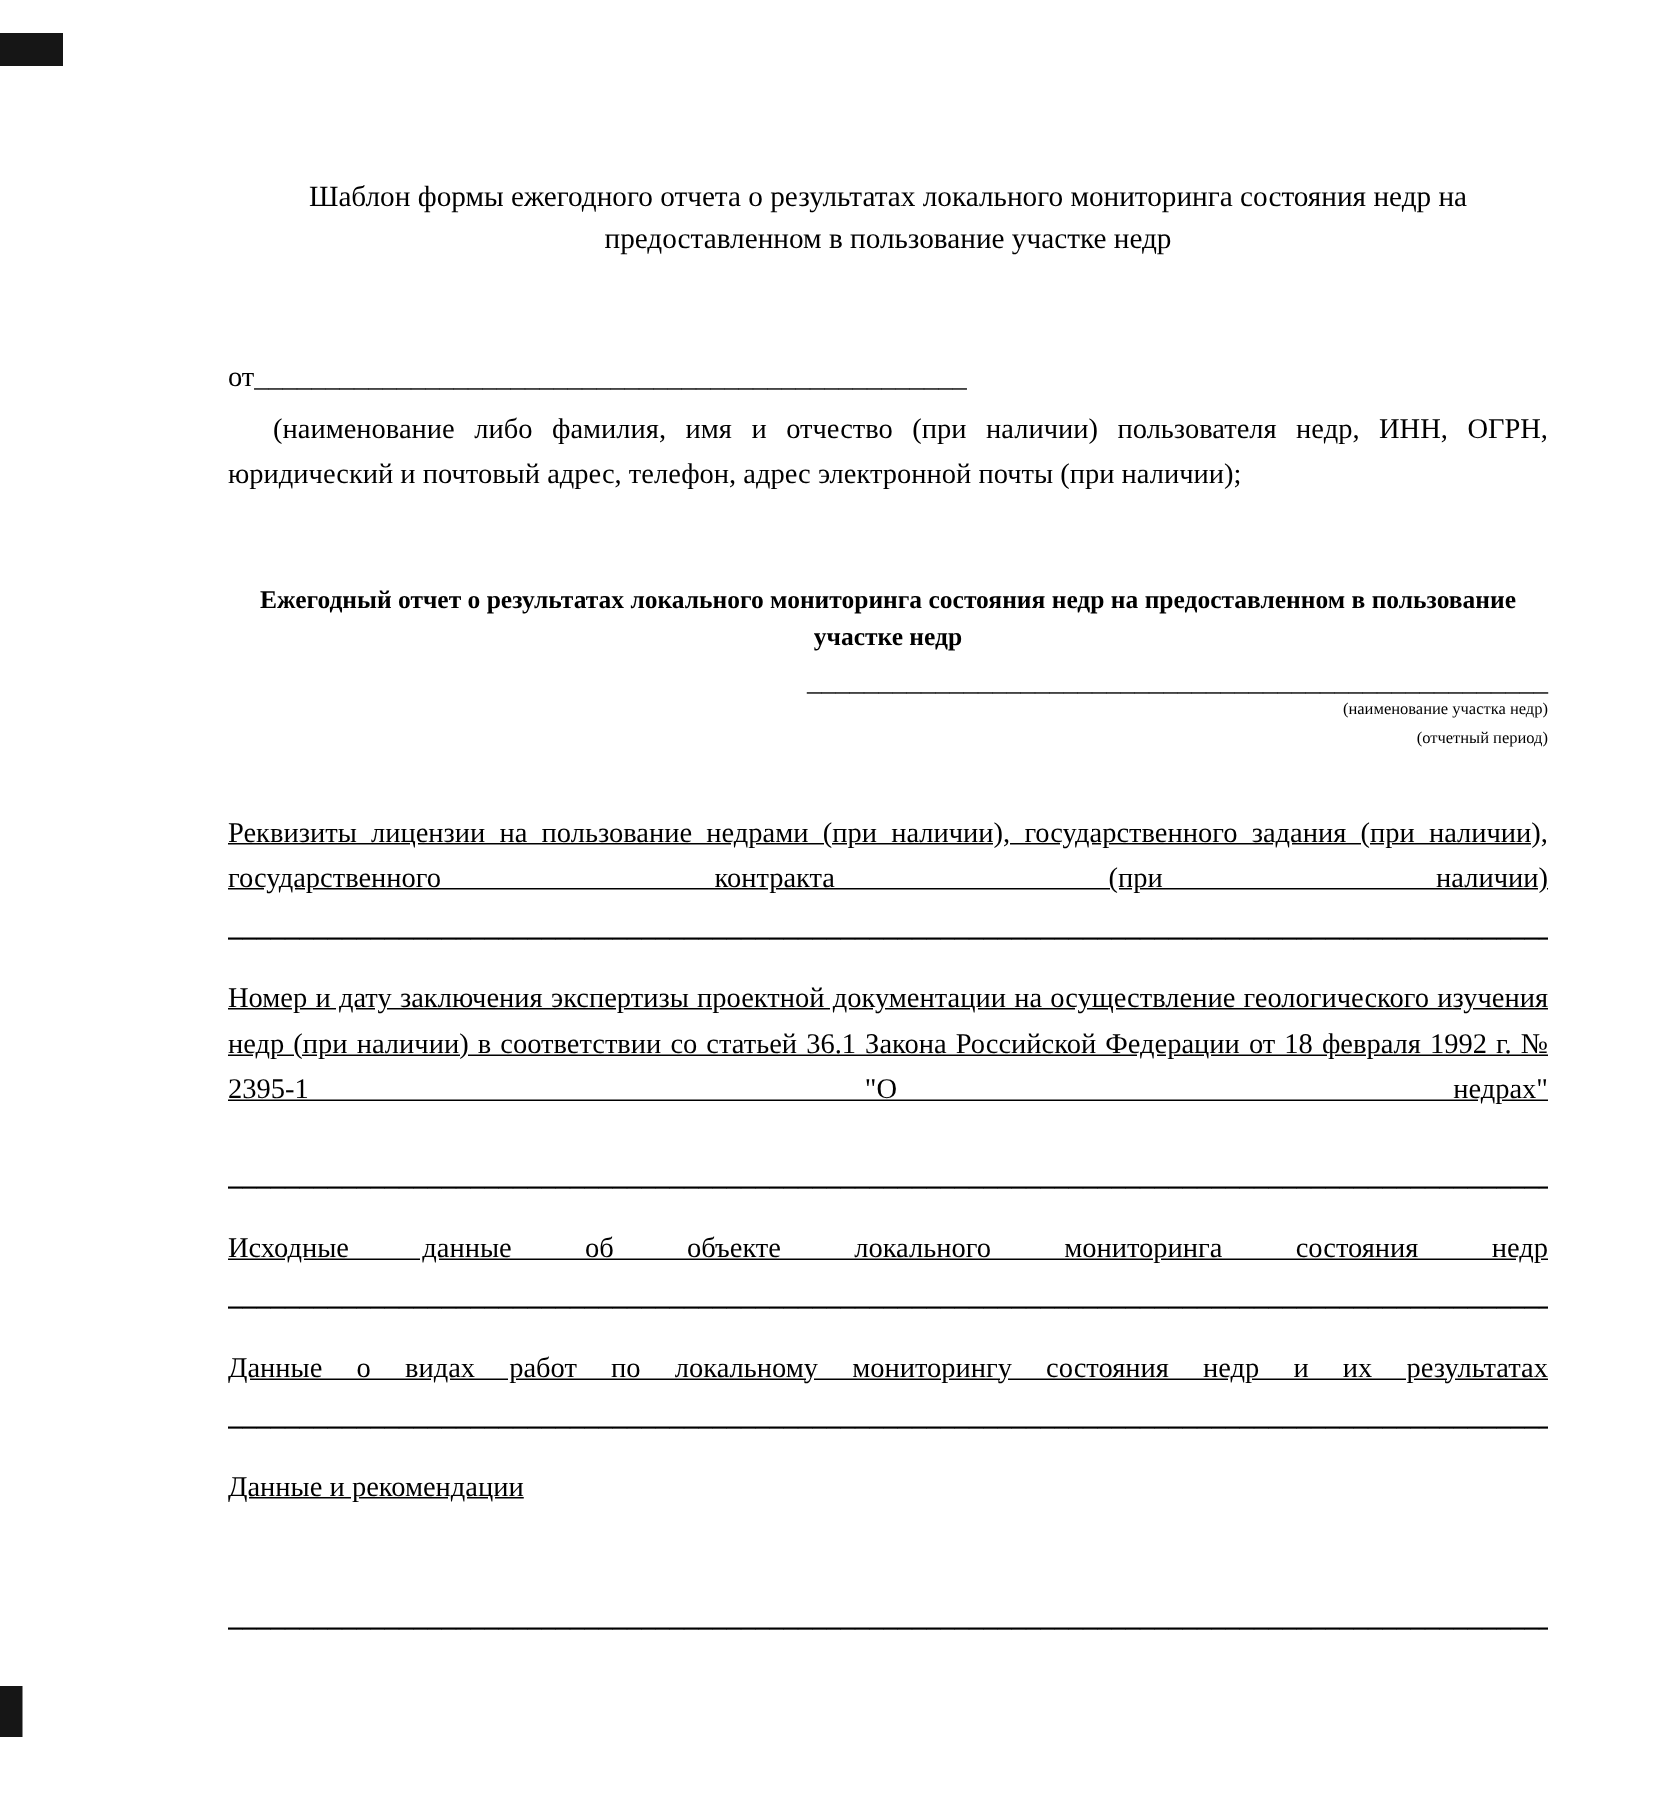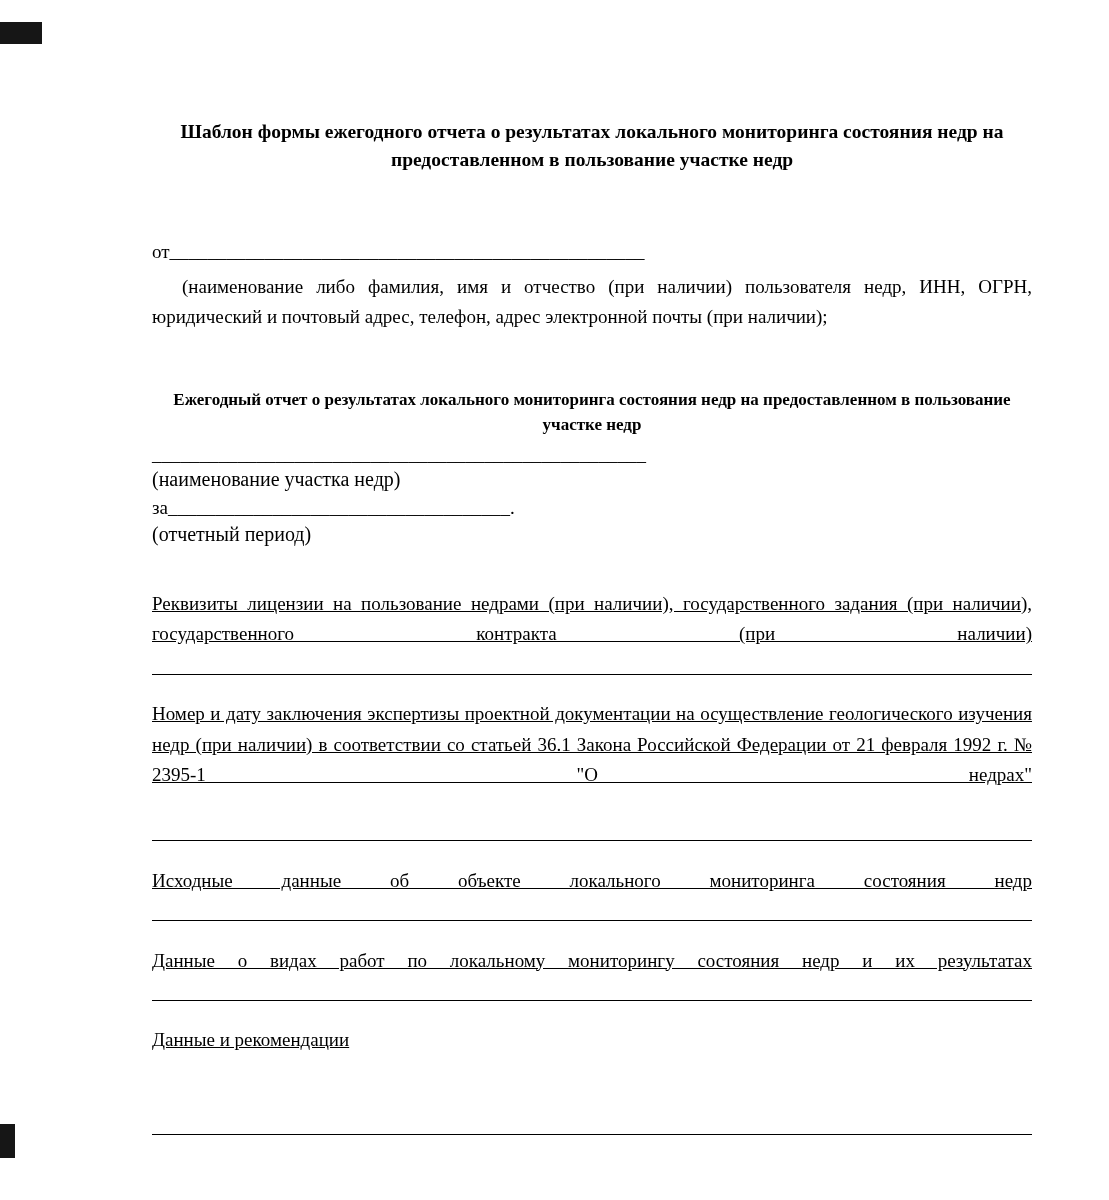--- a/index.html
+++ b/index.html
@@ -21,21 +21,21 @@
   }
   .artifact {
     position: absolute;
     background: #161616;
   }
   .artifact-top  { left: 0; top: 22px;  width: 42px; height: 22px; }
   .artifact-left { left: 0; top: 1124px; width: 15px; height: 34px; }
 
   .title {
     font-size: 19.5px;
-    font-weight: bold;
+    font-weight: normal;
     text-align: center;
     line-height: 1.45;
     margin: 0 0 66px 0;
   }
   .from-line {
     margin: 0 0 9px 0;
     white-space: nowrap;
     overflow: hidden;
   }
   .from-caption {
@@ -44,24 +44,24 @@
     text-indent: 30px;
     line-height: 1.6;
   }
   .report-heading {
     font-size: 17px;
     font-weight: bold;
     text-align: center;
     line-height: 1.45;
     margin: 56px 0 6px 0;
   }
-  .center-block { text-align: left; }
+  .center-block { text-align: right; }
   .center-block > span { display: block; }
   .site-blank   { line-height: 1.2; }
-  .caption      { font-size: 20px; line-height: 1.3; margin-bottom: 4px; }
+  .caption      { font-size: 11px; line-height: 1.3; margin-bottom: 4px; }
   .period-line  { margin-top: 4px; line-height: 1.3; }
 
   .sections { margin-top: 42px; }
   .section  { margin-bottom: 17px; text-decoration: underline; }
   .sec-text {
     margin: 0;
     text-align: justify;
     line-height: 1.6;
   }
   .just-last { text-align-last: justify; }
@@ -87,33 +87,32 @@
 
   <p class="from-line"><span>от</span><span>__________________________________________________</span></p>
 
   <p class="from-caption">(наименование либо фамилия, имя и отчество (при наличии) пользователя недр, ИНН, ОГРН, юридический и почтовый адрес, телефон, адрес электронной почты (при наличии);</p>
 
   <h2 class="report-heading">Ежегодный отчет о результатах локального мониторинга состояния недр на предоставленном в пользование участке недр</h2>
 
   <div class="center-block">
     <span class="site-blank">____________________________________________________</span>
     <span class="caption">(наименование участка недр)</span>
-    <span class="period-line"><span>за</span><span>____________________________________</span><span>.</span></span>
     <span class="caption">(отчетный период)</span>
   </div>
 
   <div class="sections">
 
     <div class="section">
       <p class="sec-text just-last">Реквизиты лицензии на пользование недрами (при наличии), государственного задания (при наличии), государственного контракта (при наличии)</p>
       <span class="rule-line">____________________________________________________________________________________________________</span>
     </div>
 
     <div class="section">
-      <p class="sec-text just-last">Номер и дату заключения экспертизы проектной документации на осуществление геологического изучения недр (при наличии) в соответствии со статьей 36.1 Закона Российской Федерации от 21 февраля 1992 г. № 2395-1 "О недрах"</p>
+      <p class="sec-text just-last">Номер и дату заключения экспертизы проектной документации на осуществление геологического изучения недр (при наличии) в соответствии со статьей 36.1 Закона Российской Федерации от 18 февраля 1992 г. № 2395-1 "О недрах"</p>
       <span class="rule-line rule-gap-md">____________________________________________________________________________________________________</span>
     </div>
 
     <div class="section">
       <p class="sec-text just-last">Исходные данные об объекте локального мониторинга состояния недр</p>
       <span class="rule-line">____________________________________________________________________________________________________</span>
     </div>
 
     <div class="section">
       <p class="sec-text just-last">Данные о видах работ по локальному мониторингу состояния недр и их результатах</p>

